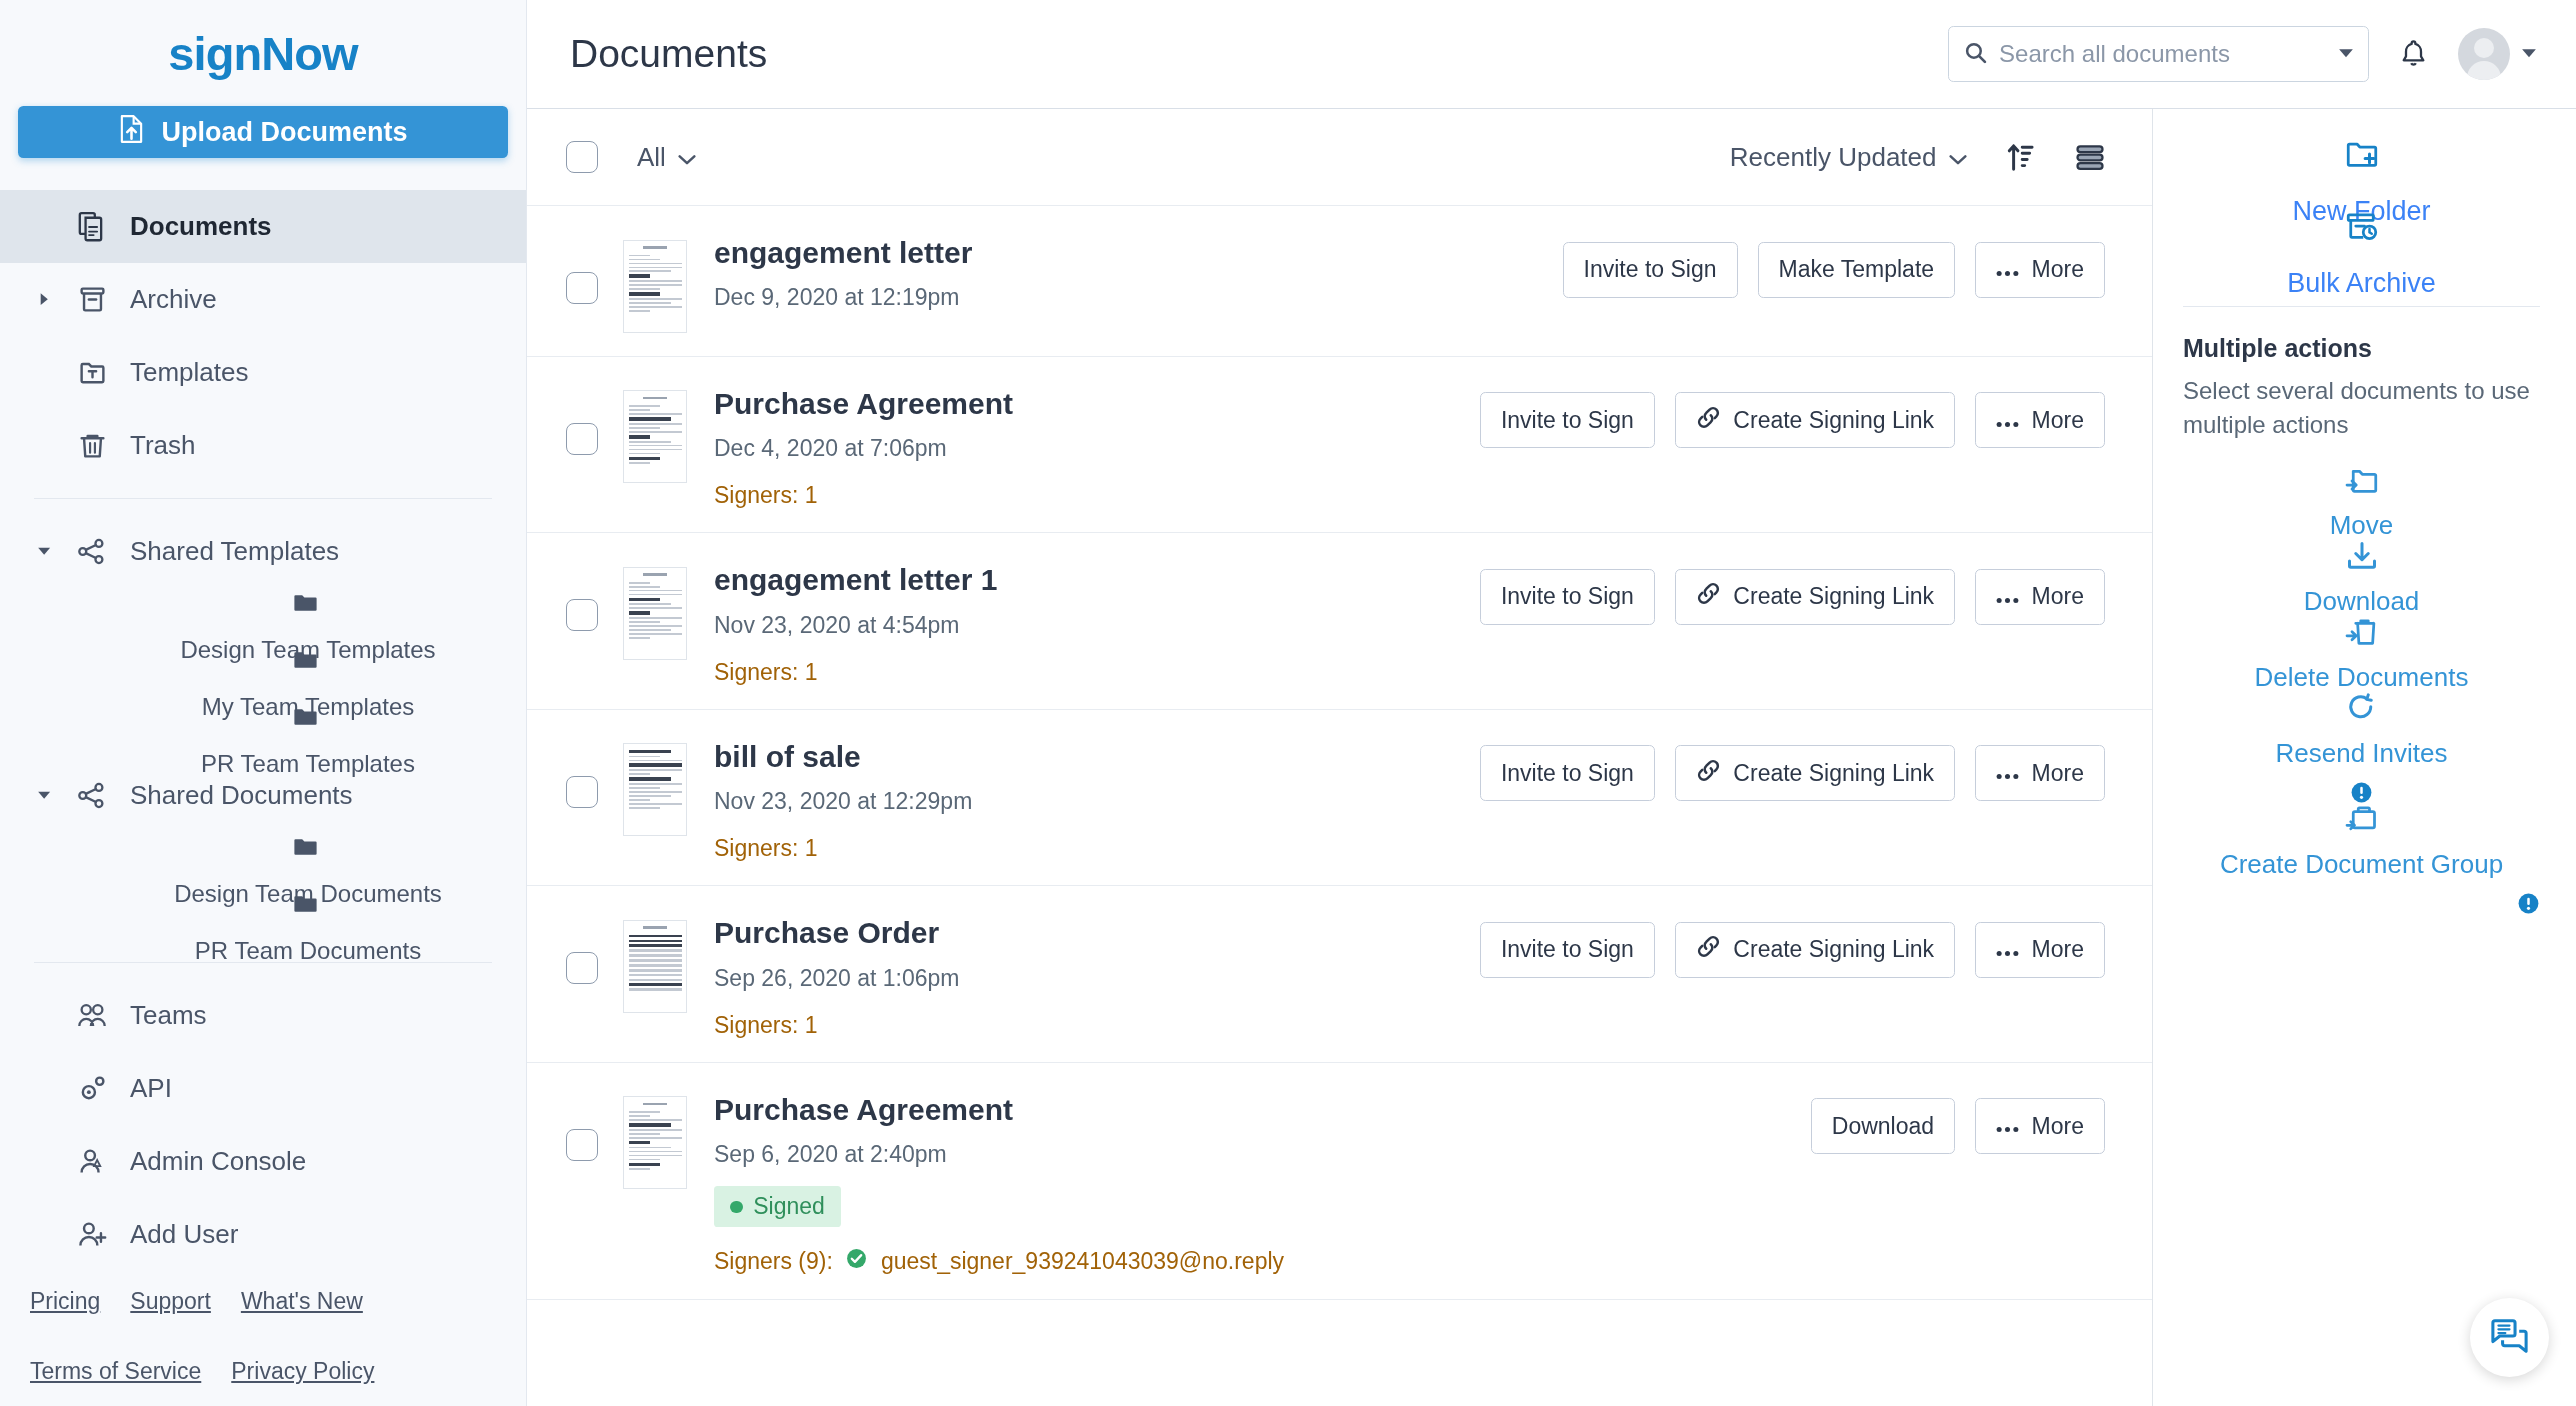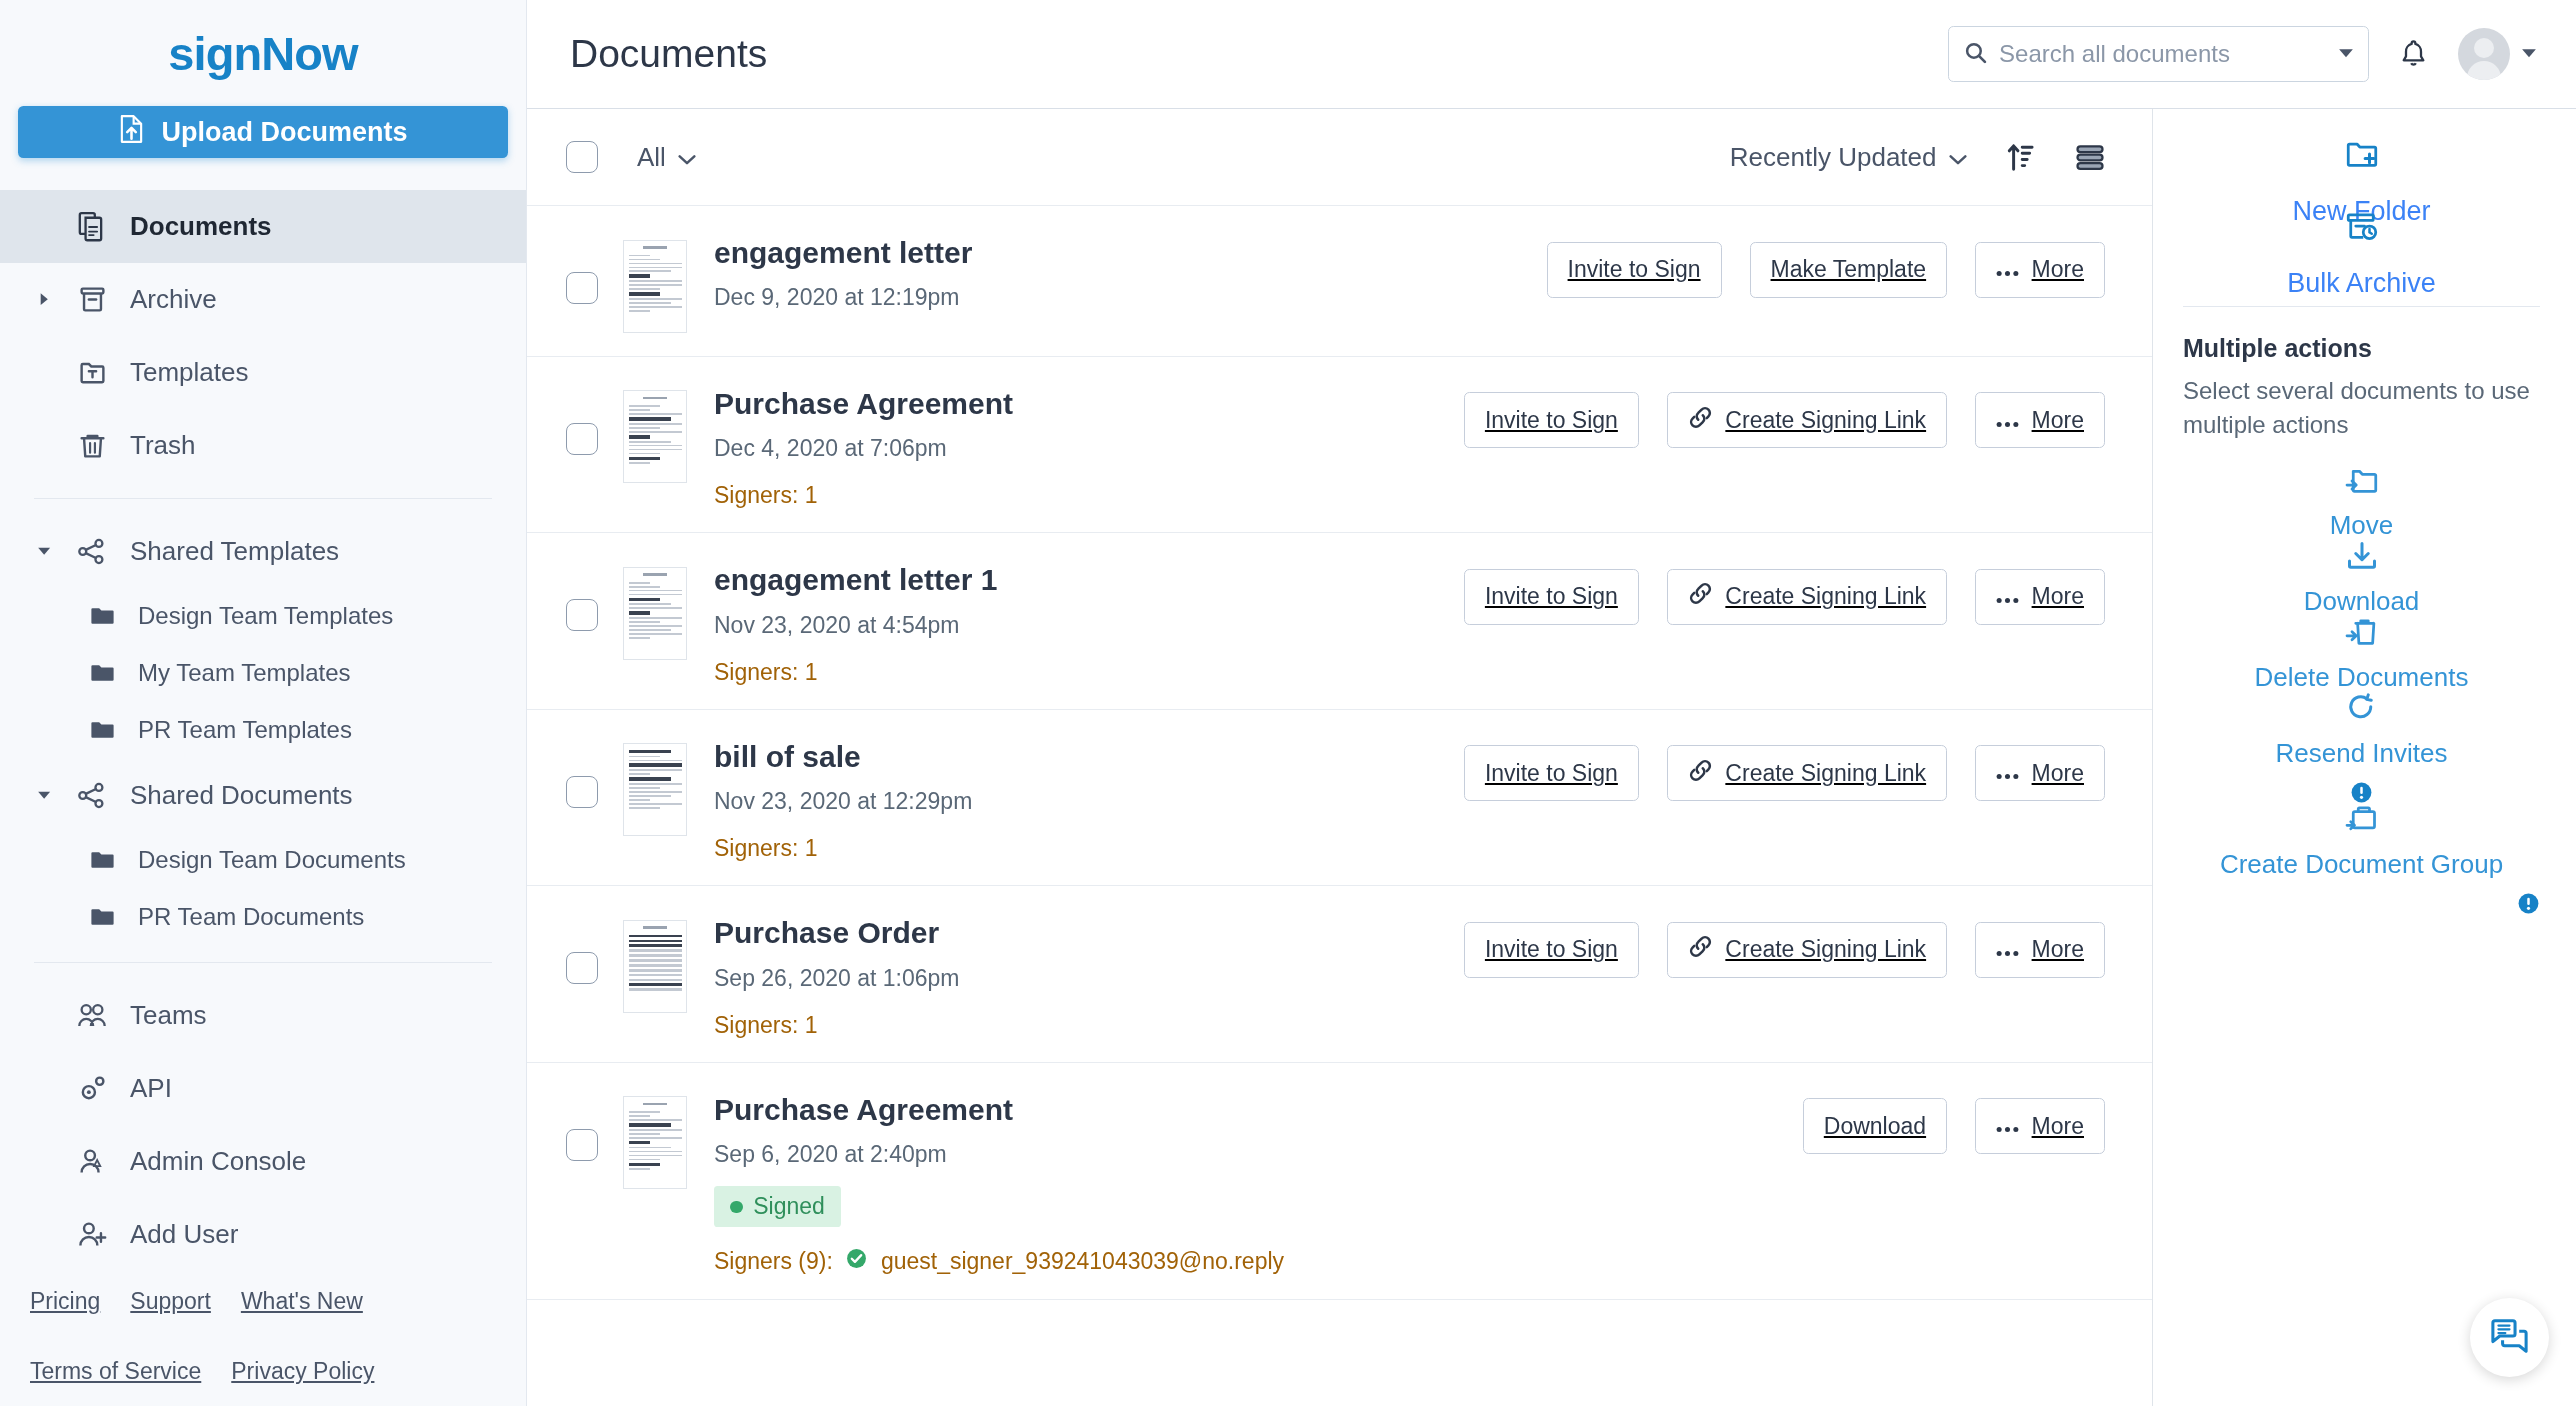--- a/index.html
+++ b/index.html
@@ -36,21 +36,21 @@
     display: flex; align-items: center;
     height: 73px; padding-left: 34px; gap: 20px;
     font-size: 26px; color: #4a5568; cursor: pointer;
   }
   .nav-item.active { background: #dfe5ec; color: #1f2733; font-weight: bold; }
   .nav-item .caret { width: 20px; flex: 0 0 20px; display:flex; align-items:center; justify-content:center; }
   .nav-item .ico { width: 36px; flex: 0 0 36px; display: flex; align-items: center; justify-content: center; }
   .nav-sub {
     display: flex; align-items: center;
     height: 57px; padding-left: 90px; gap: 18px;
-    font-size: 24px; color: #4a5568; cursor: pointer;
+    font-size: 24px; color: #4a5568; cursor: pointer; flex-direction: column;
   }
   .nav-sub .ico { width: 30px; flex:0 0 30px; display:flex; align-items:center; }
   .divider { height: 0.9px; background: #e3e8ef; margin: 16px 34px; }
 
   .footer-links {
     position: absolute; bottom: 21.5px; left: 30px; right: 18px;
     display: flex; flex-wrap: wrap; gap: 14.3px 30px;
     font-size: 23px;
   }
   .footer-links a { color: #4a5568; text-decoration: underline; cursor: pointer; }
@@ -127,21 +127,21 @@
   .doc-date { font-size: 23px; color: #5a6877; margin-top: 14.3px; }
   .doc-signers { font-size: 23px; color: #a16207; margin-top: 20px; display: flex; align-items: center; gap: 12.5px; }
   .badge-signed {
     display: inline-flex; align-items: center; gap: 10.7px;
     background: #d9f2e3; color: #2f8f5b;
     padding: 7.2px 16px; border-radius: 3.6px;
     font-size: 23px; margin-top: 18px; width: fit-content;
   }
   .badge-dot { width: 12.5px; height: 12.5px; border-radius: 50%; background: #34a86a; }
 
-  .doc-actions { display: flex; align-items: flex-start; gap: 28px; padding-top: 12.5px; flex: 0 0 auto; text-decoration: underline; }
+  .doc-actions { display: flex; align-items: flex-start; gap: 20px; padding-top: 12.5px; flex: 0 0 auto; }
   .act-btn {
     height: 56px; padding: 0 20px;
     border: 0.9px solid #c6cedb; border-radius: 5.4px; background: #fff;
     font-size: 23px; color: #2d3748; cursor: pointer;
     display: flex; align-items: center; justify-content: center; gap: 12.5px;
     font-family: "Liberation Sans", sans-serif; white-space: nowrap;
   }
 
   
   .right-panel {

